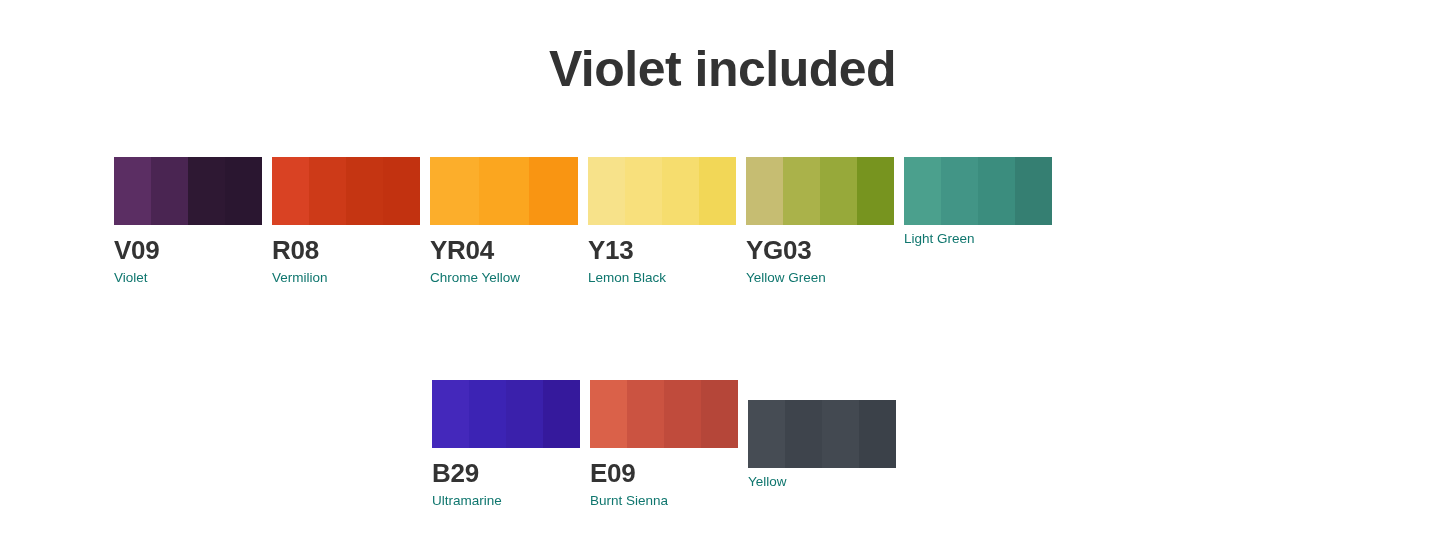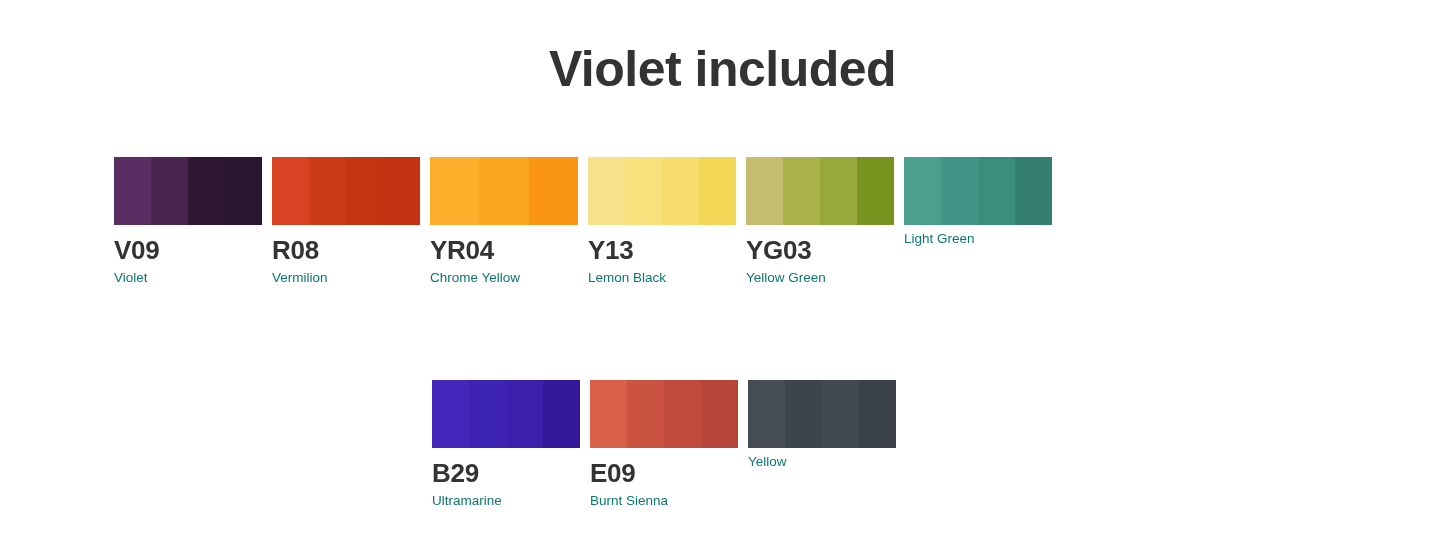--- a/index.html
+++ b/index.html
@@ -38,20 +38,21 @@
 
   .swatch-row {
     display: flex;
     flex-direction: row;
     gap: 10px;
   }
 
   #swatch-row-2 {
     margin-top: 94px;
     margin-left: 318px;
+    align-items: center;
   }
 
   .swatch-cell {
     width: 148px;
     flex: 0 0 148px;
   }
 
   .swatch-chip {
     width: 148px;
     height: 68px;

